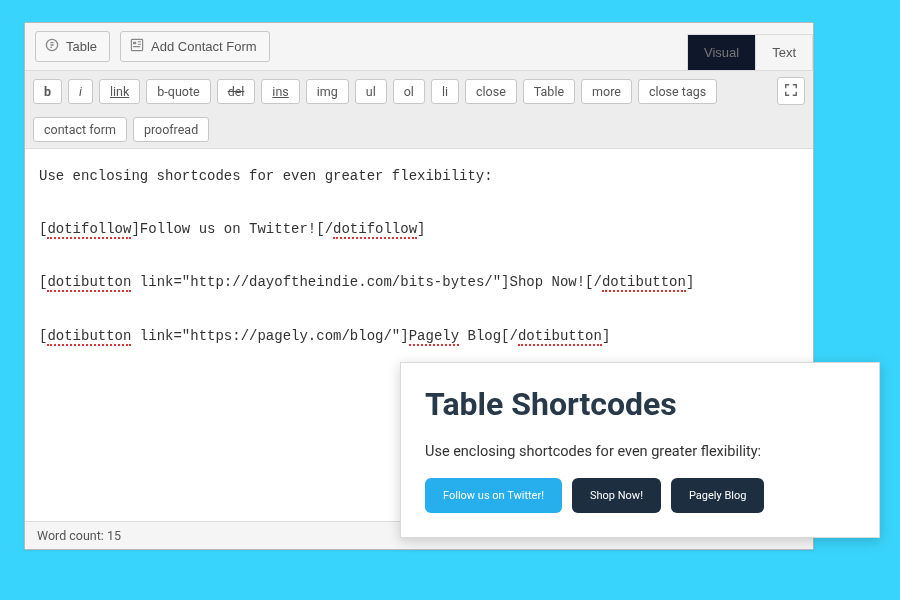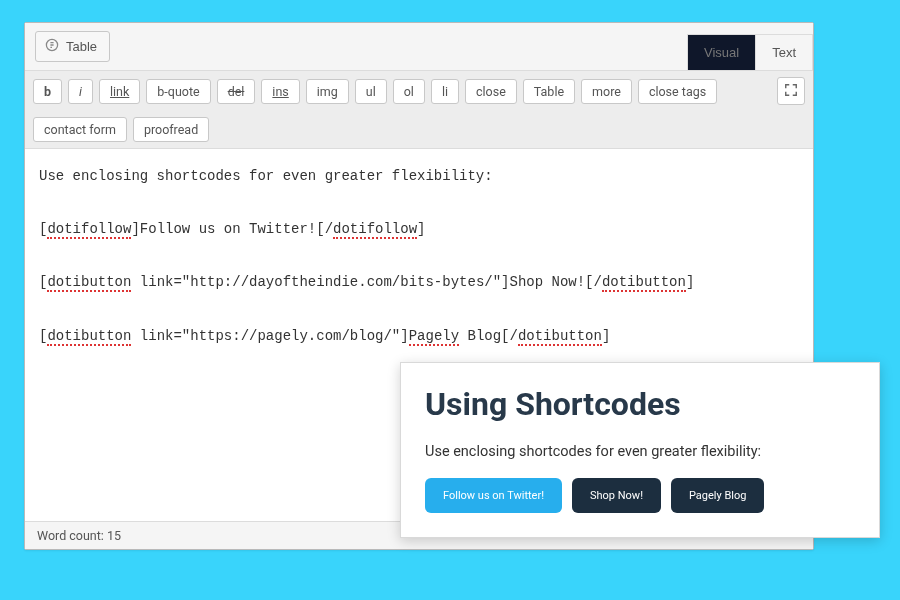--- a/index.html
+++ b/index.html
@@ -180,20 +180,30 @@
 
   <div class="top-bar">
     <button class="media-btn">
       <span>
         <svg viewBox="0 0 20 20" fill="none" stroke="#888" stroke-width="1.6">
             <circle cx="10" cy="10" r="7"></circle>
             <path d="M8 7h4M8 10h4M8 13h2"></path>
           </svg>
       </span>
       <span>Table</span>
+    </button>
+    <button class="media-btn">
+      <span>
+        <svg viewBox="0 0 20 20" fill="#888">
+            <rect x="3" y="3" width="14" height="14" rx="1" fill="none" stroke="#888" stroke-width="1.5"></rect>
+            <rect x="5" y="6" width="4" height="3" fill="#888"></rect>
+            <path d="M11 6h4M11 9h4M5 12h9" stroke="#888" stroke-width="1.4"></path>
+          </svg>
+      </span>
+      <span>Add Contact Form</span>
     </button>
     <div class="tabs">
       <button class="tab inactive">Visual</button>
       <button class="tab active">Text</button>
     </div>
   </div>
 
   <div class="quicktags">
     <button class="qt-btn qt-b">b</button>
     <button class="qt-btn qt-i">i</button>
@@ -228,20 +238,20 @@
 [<span class="spellerr">dotibutton</span> link="http://dayoftheindie.com/bits-bytes/"]Shop Now![/<span class="spellerr">dotibutton</span>]
 
 [<span class="spellerr">dotibutton</span> link="https://pagely.com/blog/"]<span class="spellerr">Pagely</span> Blog[/<span class="spellerr">dotibutton</span>]</div>
 
   <div class="statusbar">
     <span>Word count: </span><span>15</span>
   </div>
 </div>
 
 <div class="preview">
-  <h1>Using Shortcodes</h1>
+  <h1>Table Shortcodes</h1>
   <p>Use enclosing shortcodes for even greater flexibility:</p>
   <div class="btn-row">
     <button class="pill blue">Follow us on Twitter!</button>
     <button class="pill dark">Shop Now!</button>
     <button class="pill dark">Pagely Blog</button>
   </div>
 </div>
 
 </body></html>

